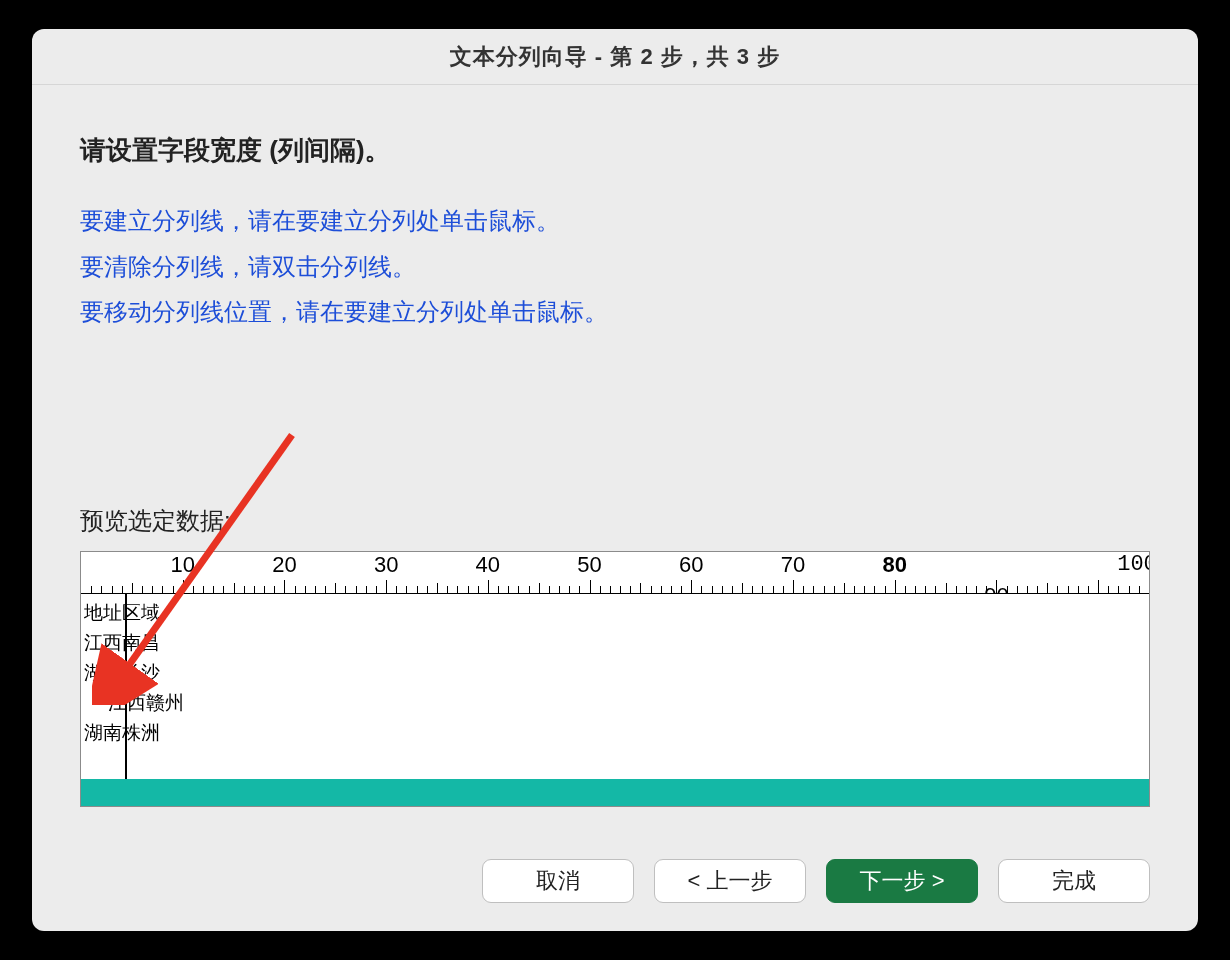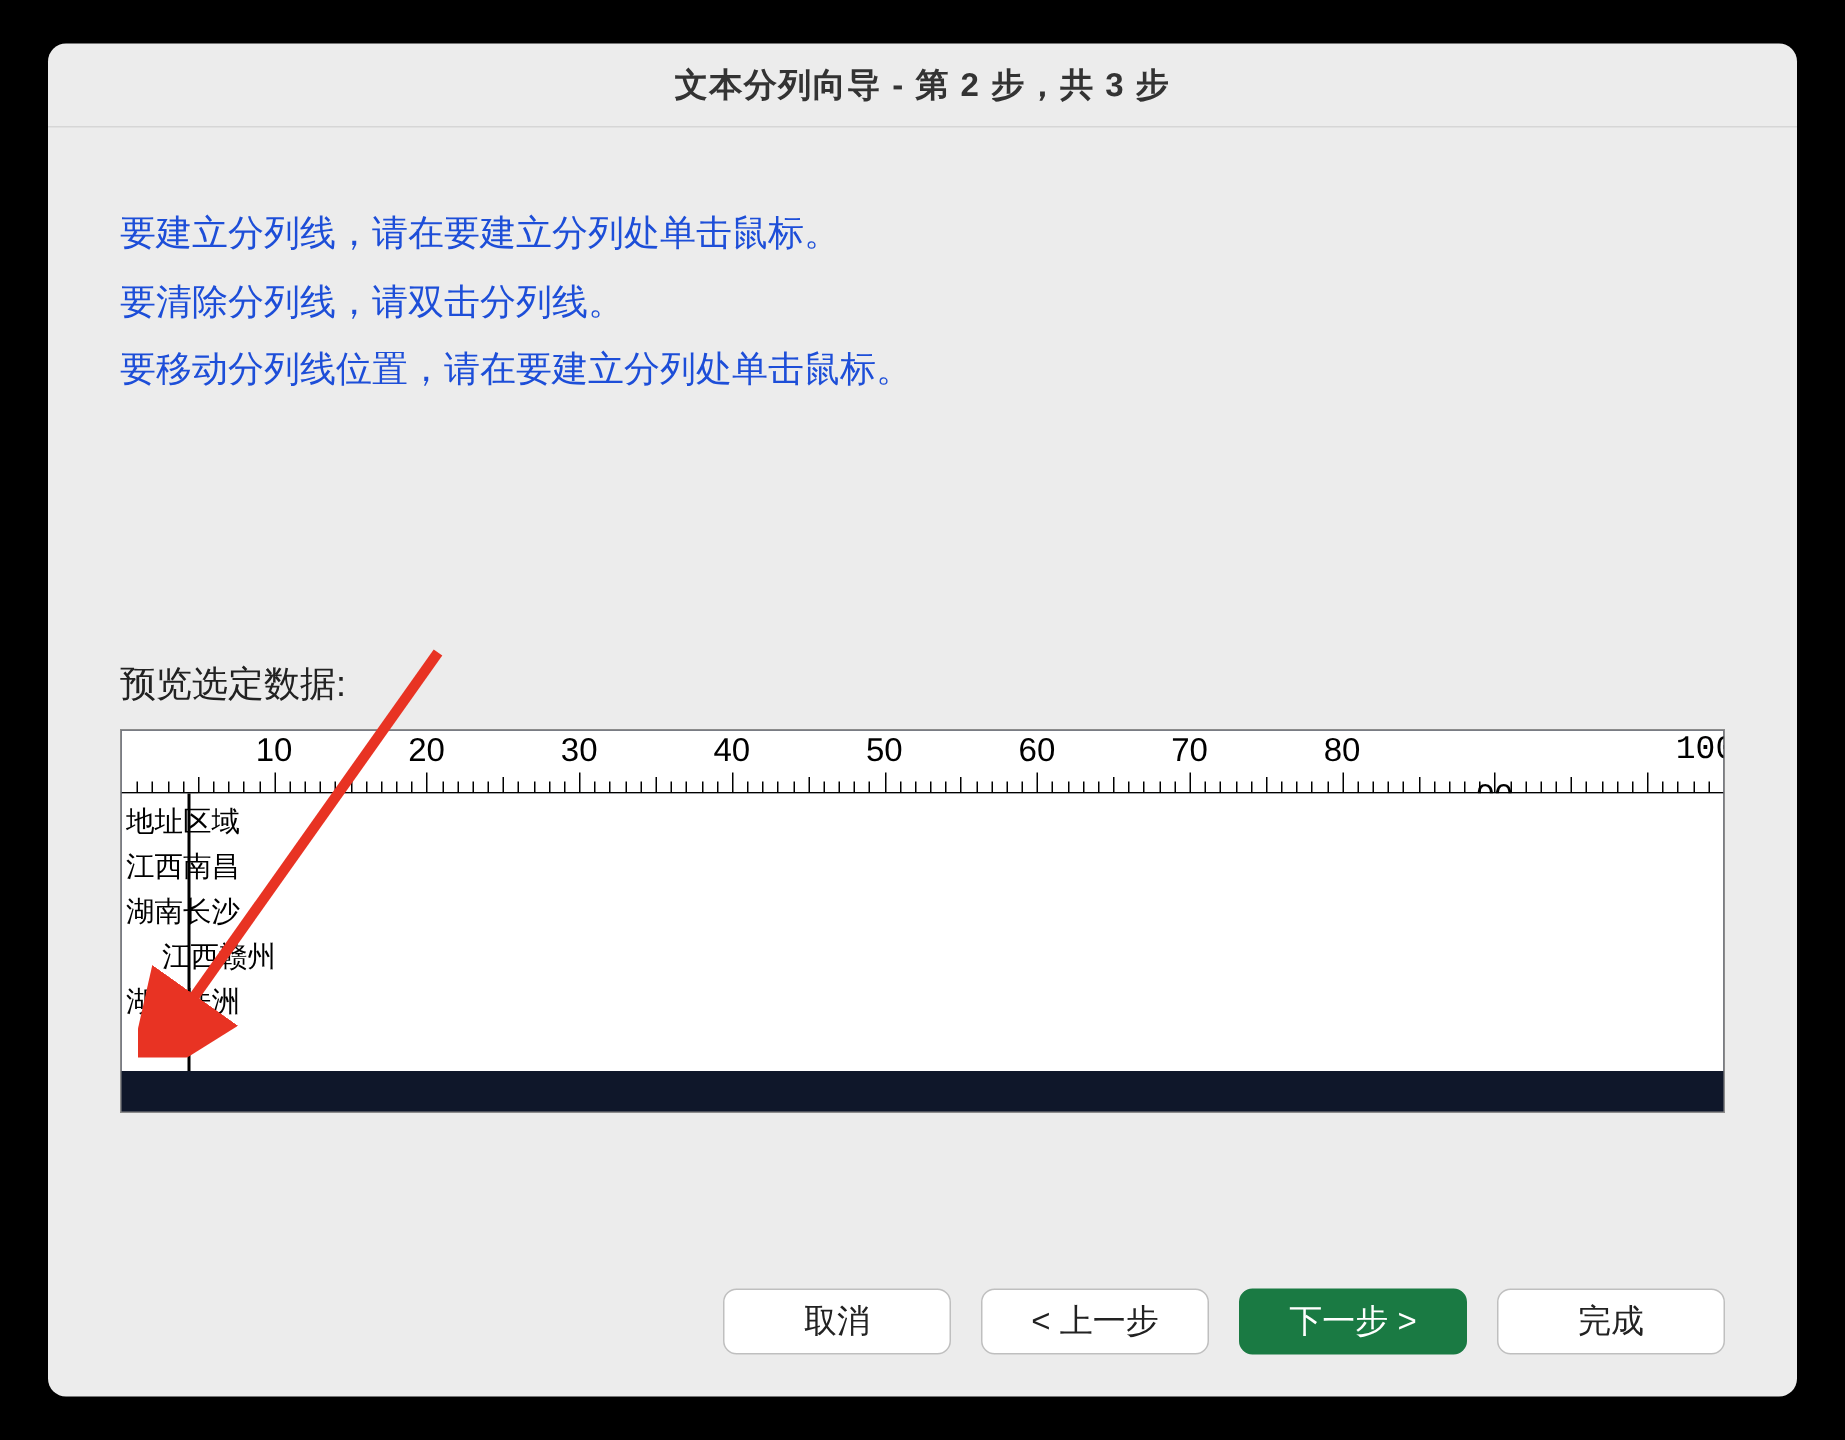--- a/index.html
+++ b/index.html
@@ -51,21 +51,21 @@
       line-height: 1.9;
       margin-bottom: 170px;
     }
     .preview-label {
       font-size: 24px;
       color: #222;
       margin-bottom: 14px;
     }
     .preview-box {
       border: 1px solid #8b8b8b;
-      background: #0f172a;
+      background: #14b8a6;
       height: 256px;
       position: relative;
       overflow: hidden;
     }
     .ruler {
       height: 42px;
       position: relative;
       border-bottom: 1px solid #000;
       background: #fff;
     }
@@ -146,20 +146,21 @@
       color: #fff;
     }
   </style>
 </head>
 <body>
 
 <div class="dialog">
   <div class="titlebar">文本分列向导 - 第 2 步，共 3 步</div>
 
   <div class="content">
+    <div class="heading">请设置字段宽度 (列间隔)。</div>
 
     <div class="instructions">
       <div>要建立分列线，请在要建立分列处单击鼠标。</div>
       <div>要清除分列线，请双击分列线。</div>
       <div>要移动分列线位置，请在要建立分列处单击鼠标。</div>
     </div>
 
     <div class="preview-label">预览选定数据:</div>
 
     <div class="preview-box">
@@ -269,21 +270,21 @@
           <div class="minor" style="left: 1047.66px;"></div>
           <div class="minor" style="left: 1057.83px;"></div>
           <div class="minor" style="height: 10px; left: 1068px;"></div>
           <div class="rlabel" style="left: 101.714px;">10</div>
           <div class="rlabel" style="left: 203.429px;">20</div>
           <div class="rlabel" style="left: 305.143px;">30</div>
           <div class="rlabel" style="left: 406.857px;">40</div>
           <div class="rlabel" style="left: 508.571px;">50</div>
           <div class="rlabel" style="left: 610.286px;">60</div>
           <div class="rlabel" style="left: 712px;">70</div>
-          <div class="rlabel" style="left: 813.714px;">80</div>
+          <div class="rlabel" style="left: 813.714px; font-weight: bold;">80</div>
           <div class="rlabel" style="left: 915.429px; margin-top: 31px;">90</div>
           <div class="rlabel" style="left: 1056px; font-family: Liberation Mono, monospace;">100</div>
         </div>
       <div class="break-handle" id="break-handle" style="left: 43.6857px; top: 42px;"></div>
       <div class="data-area" id="data-area">
         <div class="break-line" id="break-line" style="left: 43.6857px;"></div>
       <div class="data-row" style="top: 6px;"><span>地址</span><span>区域</span></div>
           <div class="data-row" style="top: 36px;"><span>江西</span><span>南昌</span></div>
           <div class="data-row" style="top: 66px;"><span>湖南</span><span>长沙</span></div>
           <div class="data-row" style="top: 96px; margin-left: 24px;"><span>江西</span><span>赣州</span></div>

